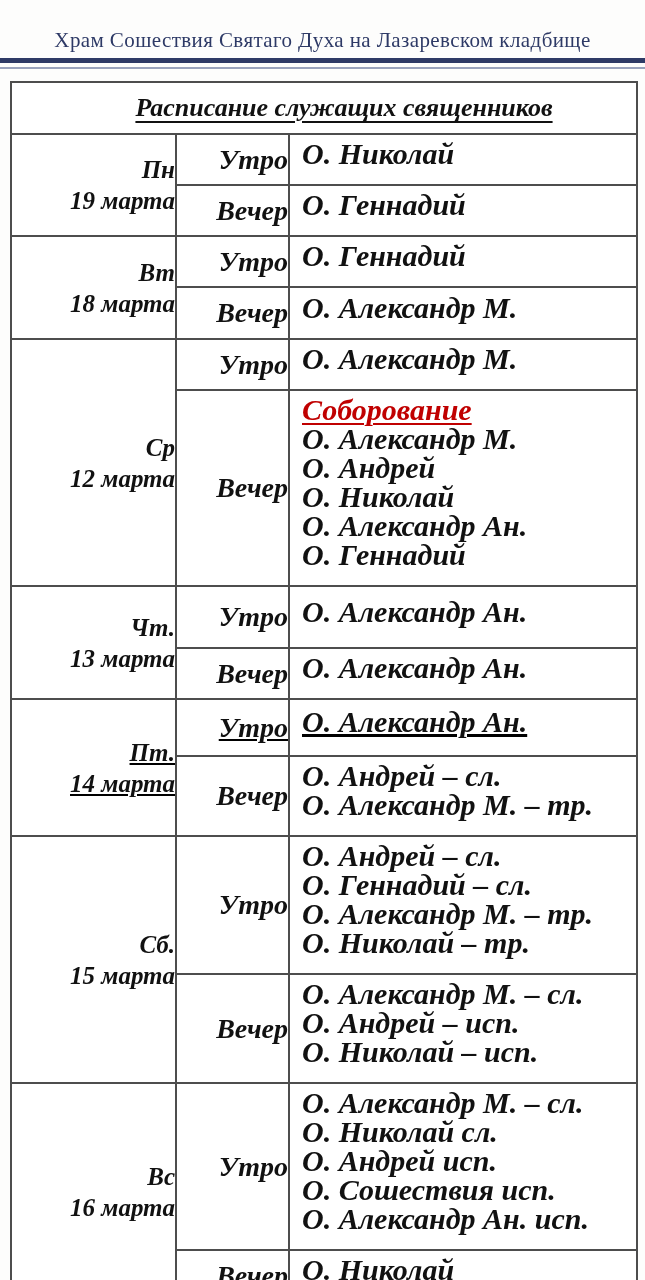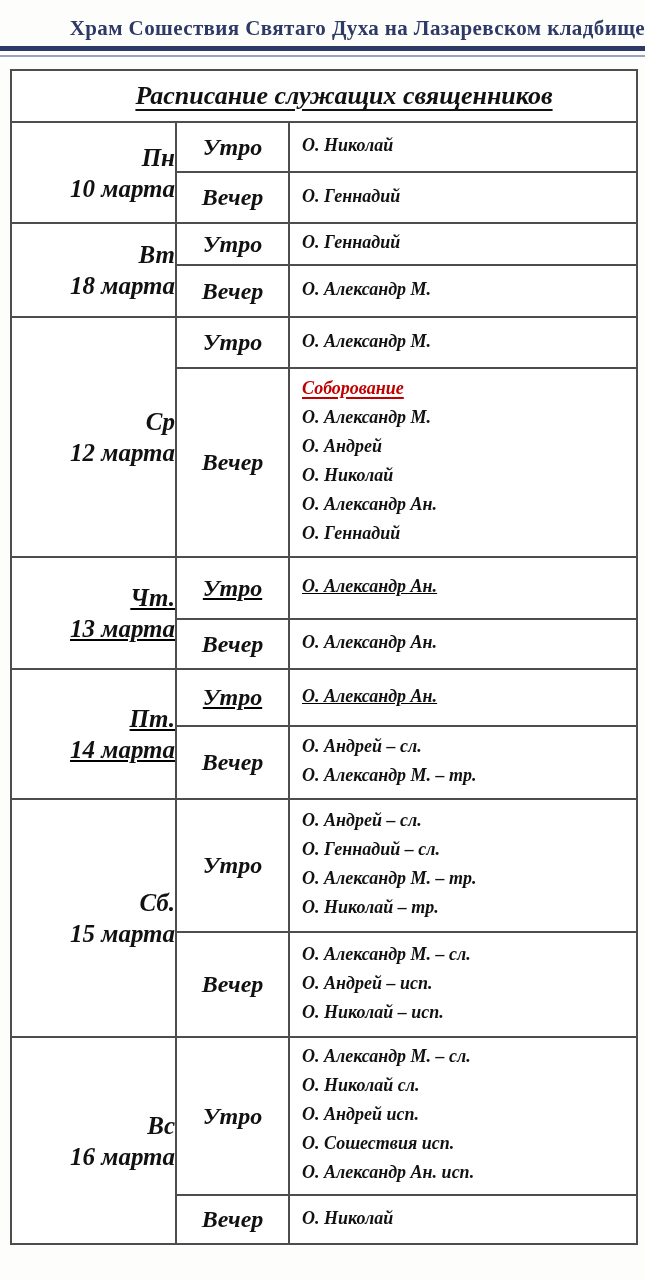--- a/index.html
+++ b/index.html
@@ -5,24 +5,24 @@
   * { box-sizing: border-box; margin: 0; padding: 0; }
   html, body { background: #ffffff; }
   body {
     width: 645px; height: 1280px;
     margin: 0 auto;
     font-family: "Liberation Serif", serif;
     overflow: hidden;
     background: #fdfdfc;
   }
   .header {
-    text-align: right;
+    text-align: center;
     color: var(--navy, #2e3a66);
-    font-weight: bold;
-    padding-top: 13px;
+    font-weight: normal;
+    padding-top: 25px;
   }
   .header-line {
     font-size: 21px;
     line-height: 30px;
     letter-spacing: 0.4px;
   }
   .header-line.second { margin-top: 9px; }
   .divider-thick {
     height: 5px;
     background: var(--navy, #2c3c60);
@@ -58,29 +58,29 @@
     text-decoration-thickness: 2px;
     text-underline-offset: 5px;
   }
   .day-cell {
     text-align: right;
     vertical-align: middle;
     font-size: 25px;
     line-height: 31px;
   }
   .time-cell {
-    text-align: center;
-    vertical-align: middle;
-    font-size: 24px;
+    text-align: right;
+    vertical-align: middle;
+    font-size: 28px;
   }
   .names-cell {
     vertical-align: middle;
-    font-size: 18px;
+    font-size: 30px;
     line-height: 29px;
-    padding: 4px 8px 7px 12px;
+    padding: 4px 8px 16px 12px;
   }
   .special-line {
     color: var(--red, #c00000);
     text-decoration: underline;
     text-decoration-thickness: 2px;
     text-underline-offset: 3px;
   }
 </style>
 </head>
 <body>
@@ -100,21 +100,21 @@
   </colgroup>
   <tbody id="schedule-body">
     <tr style="height:52px">
       <td colspan="3" class="title-cell">
         <span>Расписание служащих священников</span>
       </td>
     </tr>
   <tr style="height: 50px;">
         <td class="day-cell" rowspan="2">
           <div class="day-name">Пн</div>
-          <div class="day-date">10 марта</div>
+          <div class="day-date">19 марта</div>
         </td>
         <td class="time-cell">Утро</td>
         <td class="names-cell">
           <div class="name-line">О. Николай</div>
         </td>
       </tr>
       <tr style="height: 51px;">
         <td class="time-cell">Вечер</td>
         <td class="names-cell">
           <div class="name-line">О. Геннадий</div>
@@ -150,21 +150,21 @@
         <td class="time-cell">Вечер</td>
         <td class="names-cell">
           <div class="name-line special-line">Соборование</div>
           <div class="name-line">О. Александр М.</div>
           <div class="name-line">О. Андрей</div>
           <div class="name-line">О. Николай</div>
           <div class="name-line">О. Александр Ан.</div>
           <div class="name-line">О. Геннадий</div>
         </td>
       </tr>
-      <tr style="height: 62px; text-decoration: underline;">
+      <tr style="height: 62px;">
         <td class="day-cell" rowspan="2">
           <div class="day-name">Чт.</div>
           <div class="day-date">13 марта</div>
         </td>
         <td class="time-cell">Утро</td>
         <td class="names-cell">
           <div class="name-line">О. Александр Ан.</div>
         </td>
       </tr>
       <tr style="height: 50px;">

